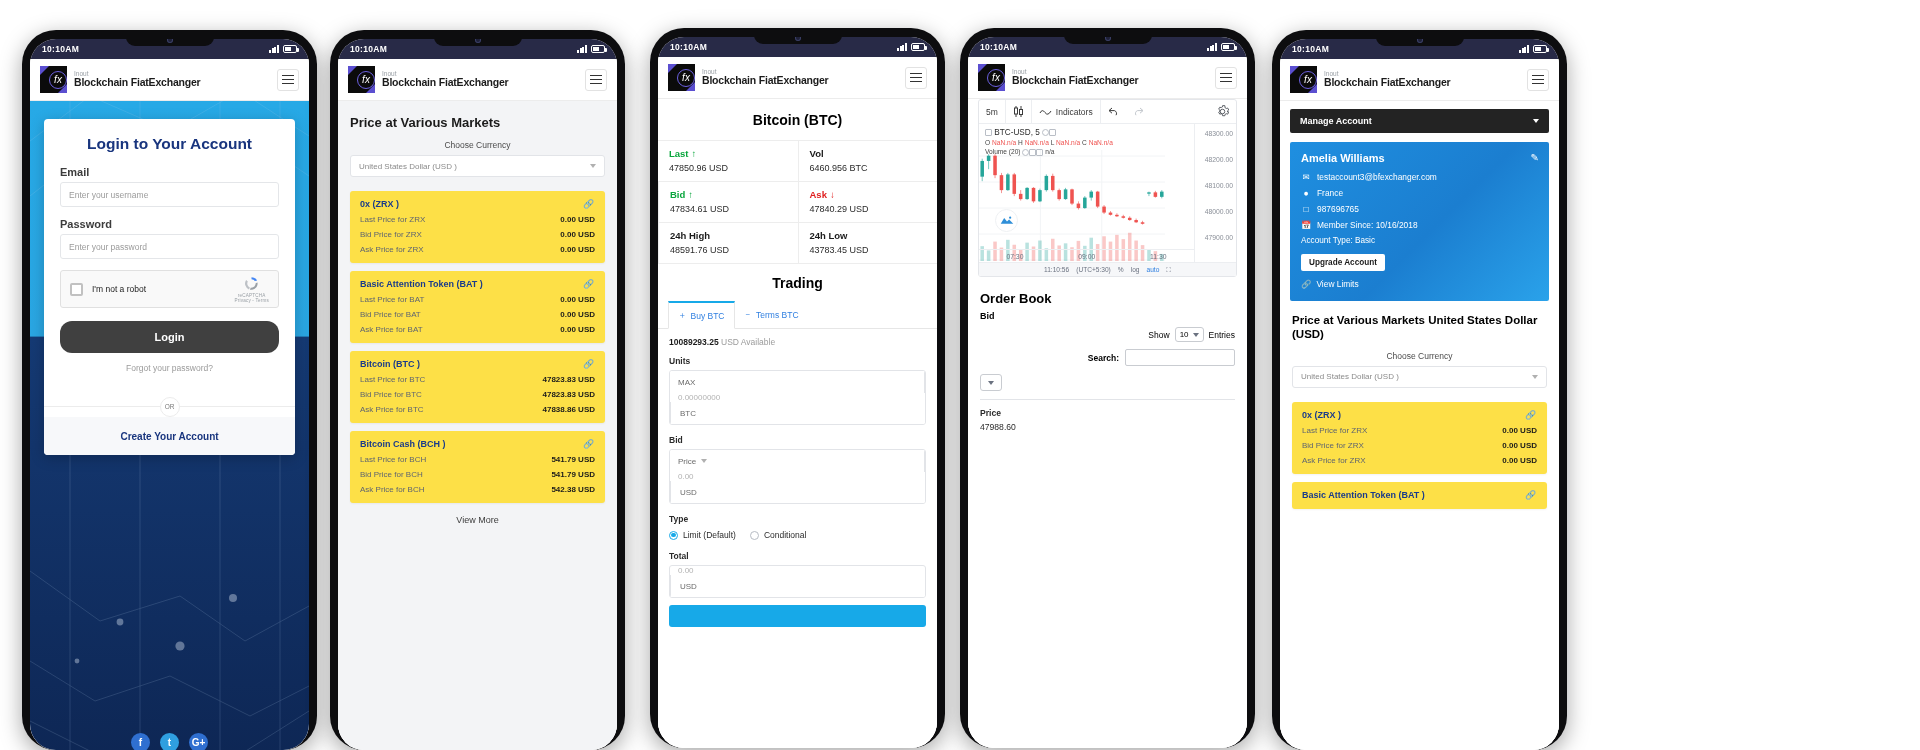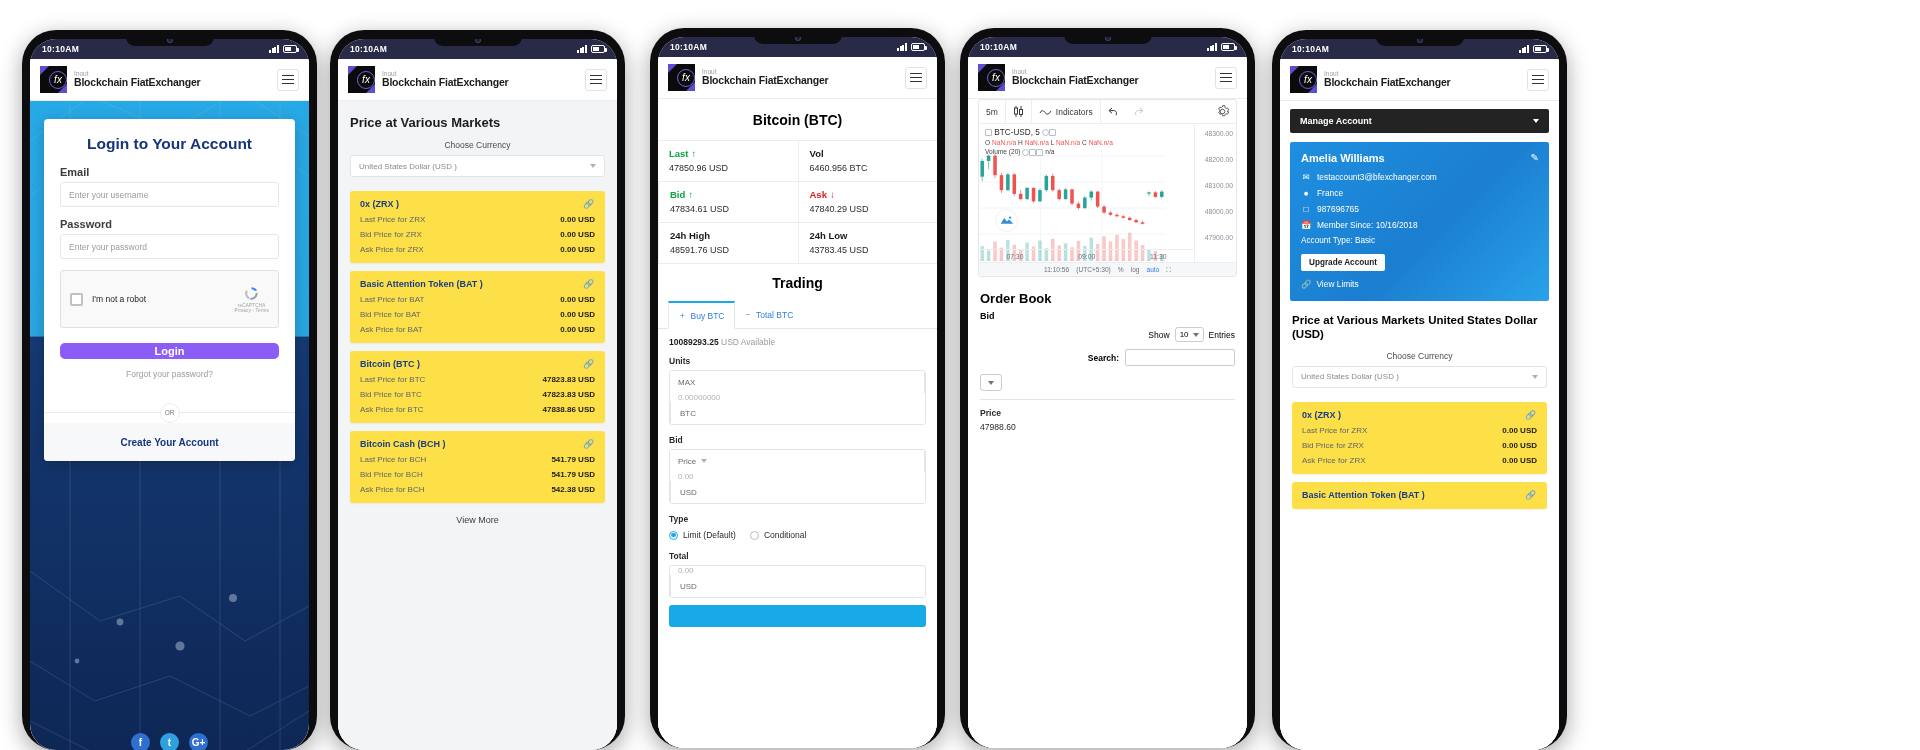--- a/index.html
+++ b/index.html
@@ -73,28 +73,28 @@
   
   .p1body{height:100%;background:linear-gradient(180deg,#27a9e6 0%,#2aa6e2 34%,#153a74 34.2%,#0d2552 100%);position:relative;}
   .netpattern{position:absolute;inset:0;opacity:.5;}
   .loginwrap{position:relative;padding:18px 14px 0 14px;}
   .card{background:#fff;border-radius:4px;box-shadow:0 3px 14px rgba(0,0,0,.22);overflow:hidden;}
   .card-in{padding:16px 16px 10px 16px;}
   .card h2{font-size:15.5px;color:#19357e;text-align:center;margin-bottom:13px;font-weight:bold;}
   .flabel{font-size:11px;color:#3c3c3c;font-weight:bold;margin-bottom:4px;display:block;}
   .finput{width:100%;height:25px;border:1px solid #e4e6e9;border-radius:3px;padding:0 8px;
     font-size:8.5px;color:#9b9b9b;display:flex;align-items:center;margin-bottom:11px;background:#fff;}
-  .captcha{border:1px solid #e0e0e0;border-radius:3px;background:#f9f9f9;height:58px;
+  .captcha{border:1px solid #e0e0e0;border-radius:3px;background:#f9f9f9;height:38px;
     display:flex;align-items:center;padding:0 9px;margin:2px 0 13px 0;}
   .cb{width:13px;height:13px;border:2px solid #c1c1c1;background:#fff;border-radius:2px;flex:0 0 auto;}
   .captcha-lbl{font-size:8.5px;color:#1c1c1c;margin-left:9px;}
   .rc{margin-left:auto;text-align:center;}
   .rc-logo{width:17px;height:17px;margin:0 auto 1px auto;}
   .rc-t{font-size:4.6px;color:#9aa0a6;letter-spacing:.2px;}
-  .btn-login{width:100%;height:16px;background:#8b5cf6;border:0;border-radius:5px;color:#fff;
+  .btn-login{width:100%;height:32px;background:#404040;border:0;border-radius:12px;color:#fff;
     font-size:11px;font-weight:bold;cursor:pointer;font-family:inherit;}
   .forgot{display:block;text-align:center;font-size:8.5px;color:#9b9b9b;margin:10px 0 8px 0;}
   .orline{position:relative;text-align:center;margin:4px 0 0 0;}
   .orline:before{content:"";position:absolute;left:0;right:0;top:50%;height:1px;background:#ececec;}
   .orline span{position:relative;background:#fff;border:1px solid #ececec;border-radius:50%;
     width:20px;height:20px;display:inline-flex;align-items:center;justify-content:center;font-size:6.5px;color:#7a7a7a;}
   .card-foot{background:#f7f8fa;text-align:center;padding:9px 0 11px 0;}
   .card-foot a{font-size:10px;color:#19357e;font-weight:bold;text-decoration:none;}
   .socials{position:absolute;bottom:40px;left:0;right:0;display:flex;justify-content:center;gap:10px;}
   .soc{width:19px;height:19px;border-radius:50%;background:#2f6fd0;color:#fff;font-size:10px;
@@ -509,21 +509,21 @@
             </div>
           </div>
           <div class="trading-ttl">Trading</div>
           <div class="tabs">
             <div class="tab active">
                 <span>＋</span>
                 <span>Buy BTC</span>
               </div>
             <div class="tab">
                 <span>－</span>
-                <span>Total BTC</span>
+                <span>Terms BTC</span>
               </div>
           </div>
           <div class="avail">
             <b>10089293.25</b>
             <span>USD Available</span>
           </div>
           <div class="fld-lbl">Units</div>
           <div class="inputrow">
             <div class="ipfx">MAX</div>
             <div class="ipmid">0.00000000</div>

